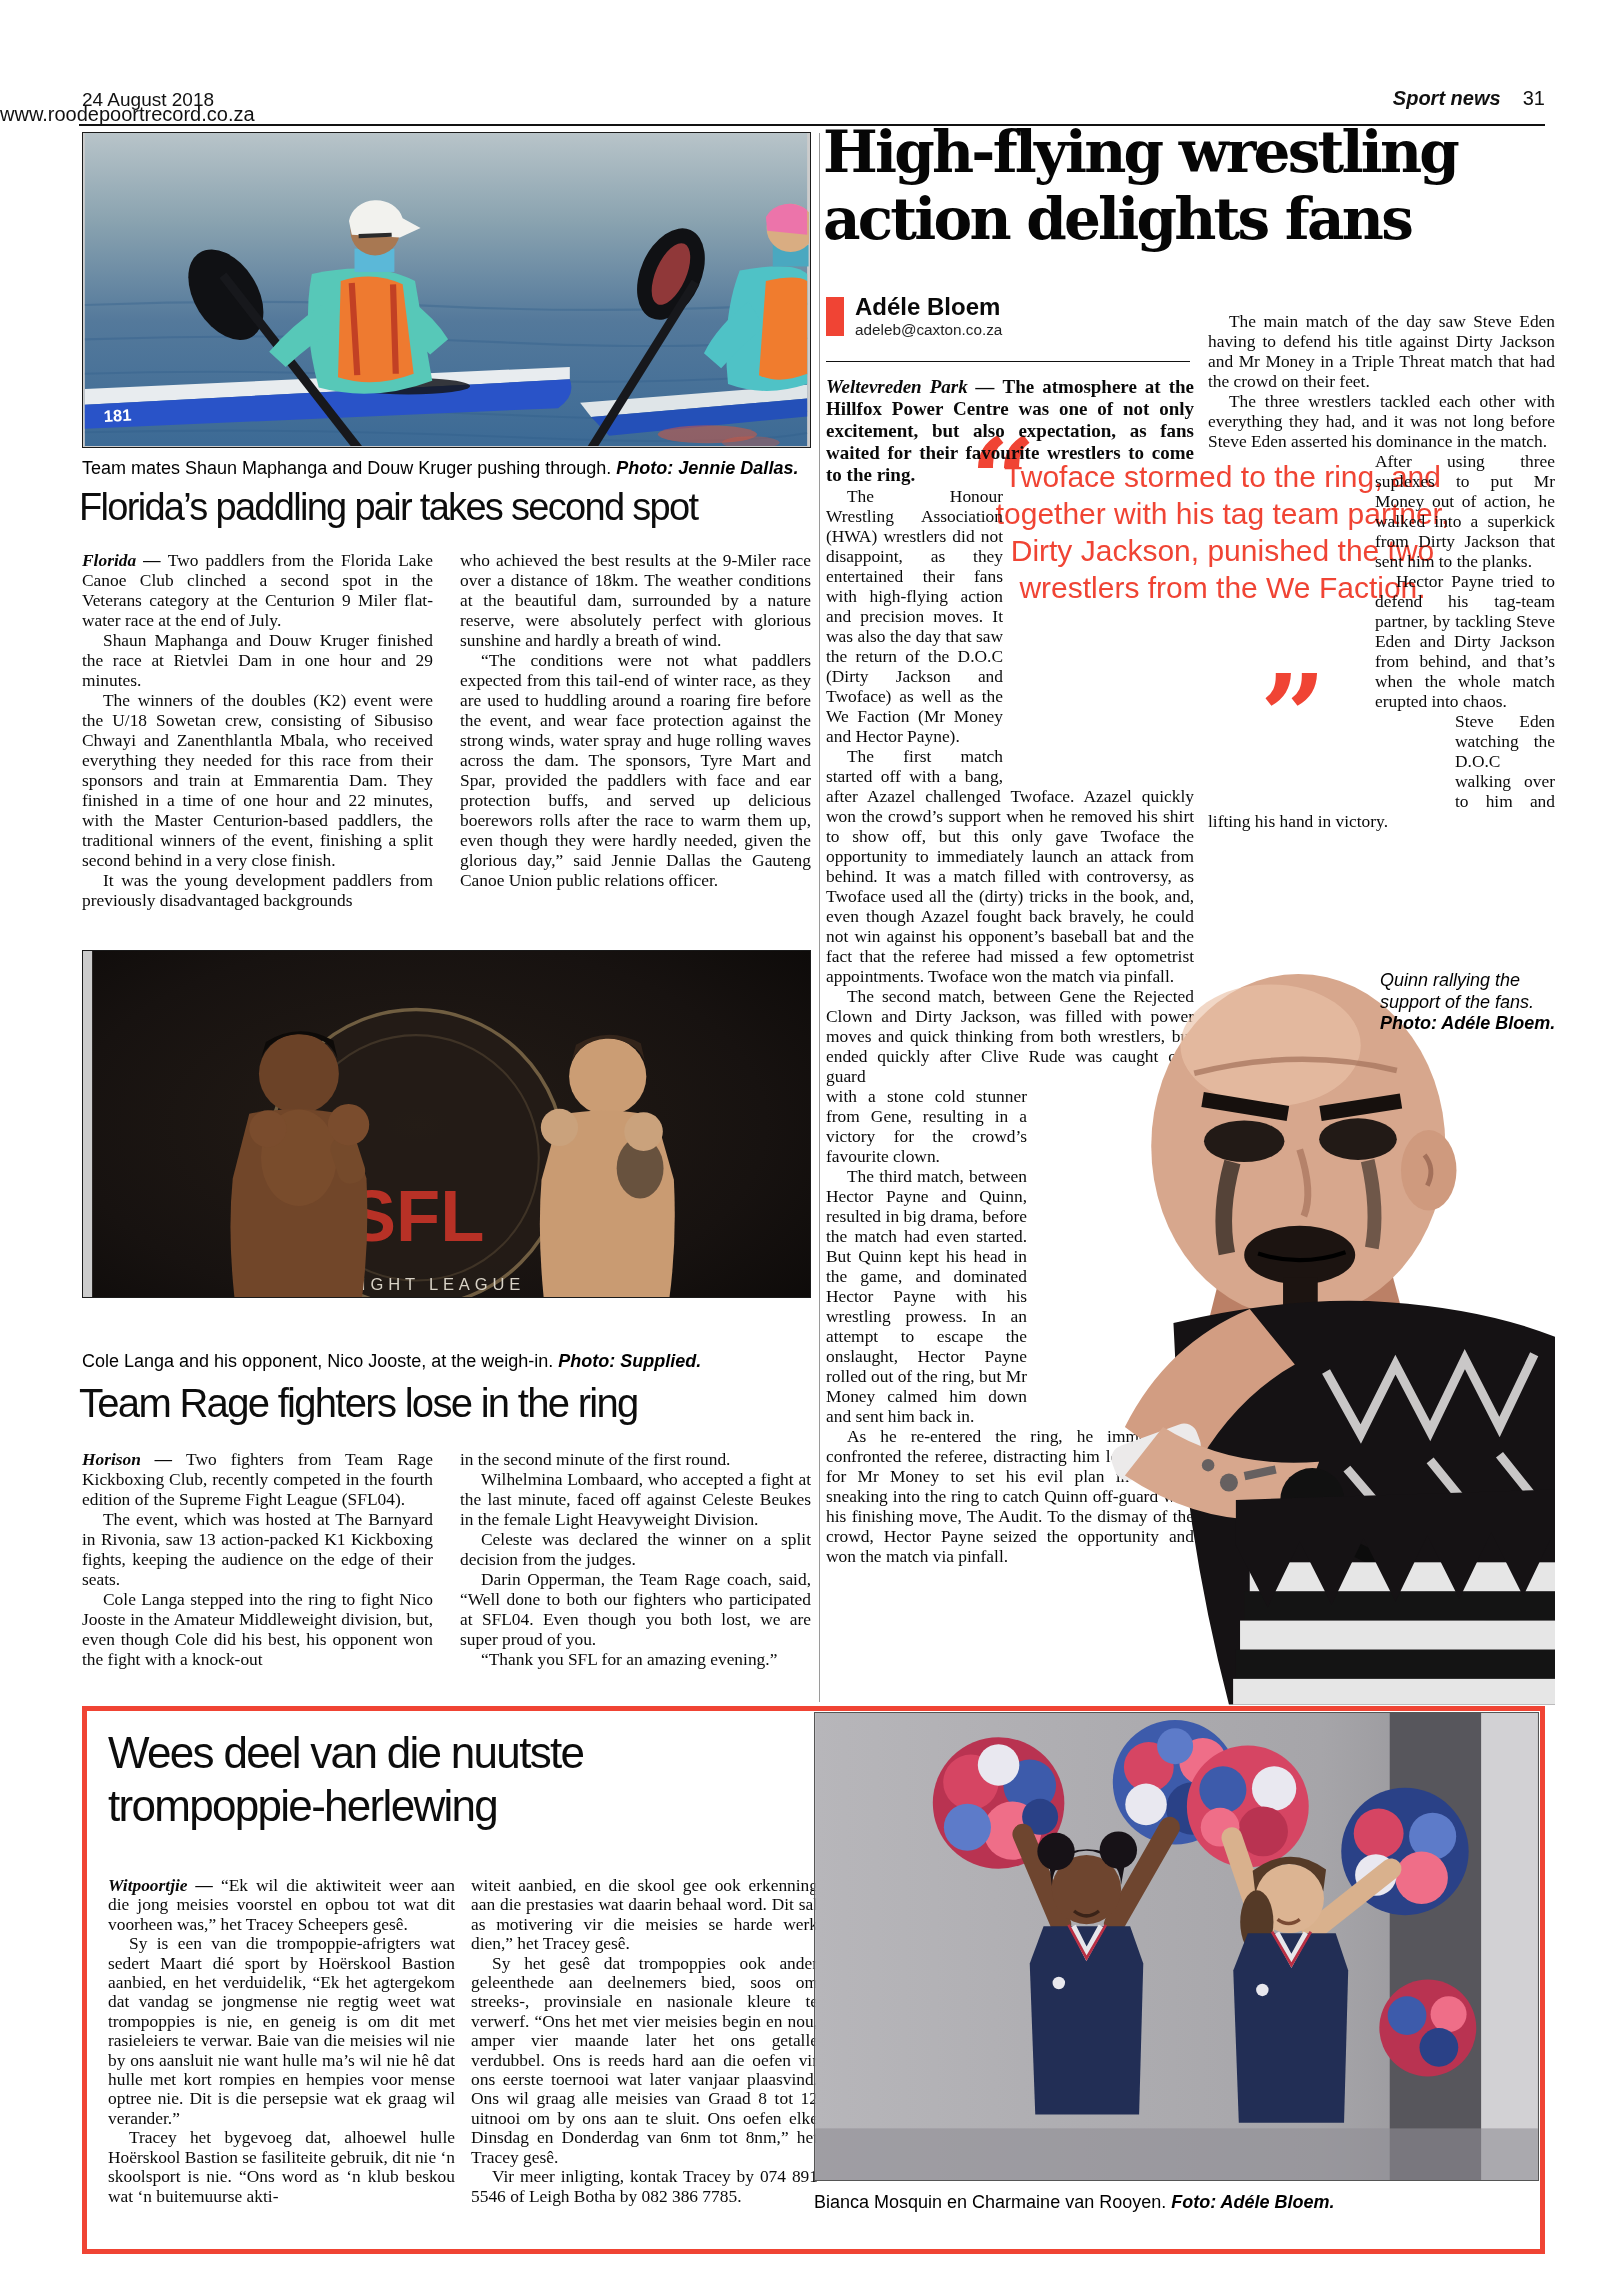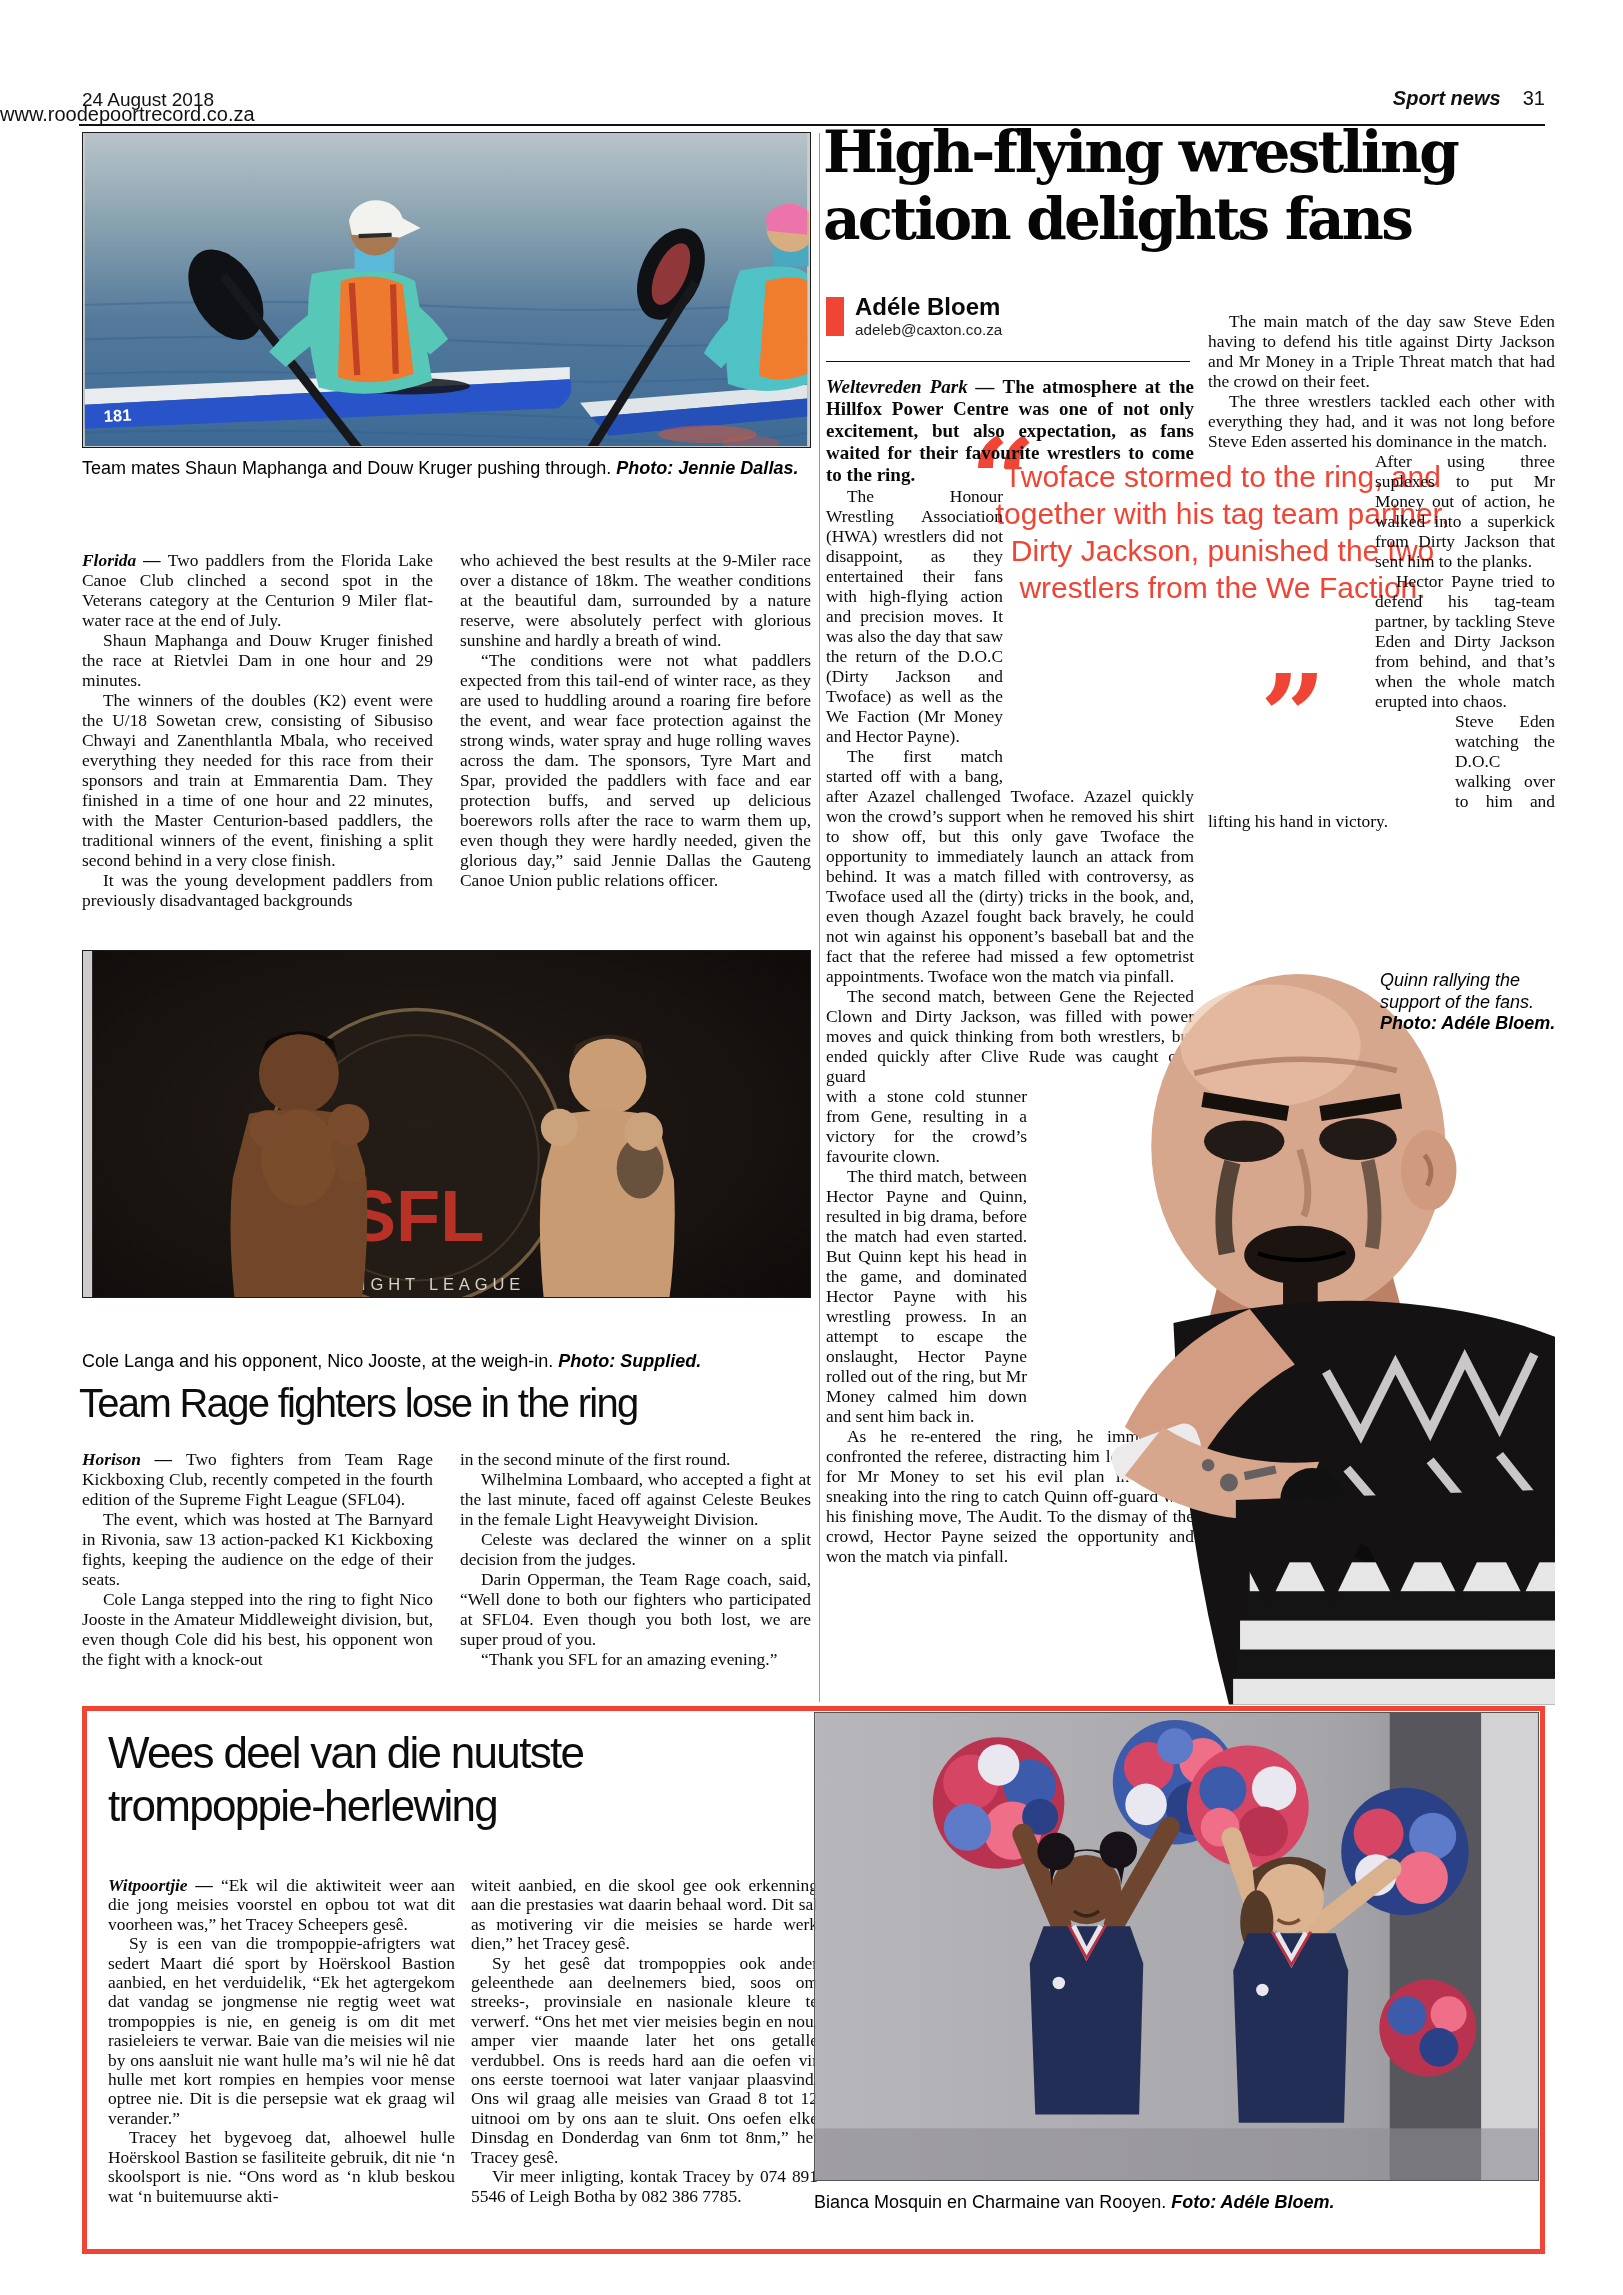--- a/index.html
+++ b/index.html
@@ -98,20 +98,21 @@
       </g>
       <ellipse cx="905" cy="438" rx="72" ry="13" fill="#e05538" opacity="0.5"></ellipse>
       <ellipse cx="968" cy="450" rx="42" ry="9" fill="#e05538" opacity="0.35"></ellipse>
     </svg>
   </div>
   <div class="abs caption" style="left:82px;top:458px;width:729px;">
     <span>Team mates Shaun Maphanga and Douw Kruger pushing through.</span>
     <span class="credit">Photo: Jennie Dallas.</span>
   </div>
 
+  <h1 class="abs h-sans" style="left:79px;top:486px;width:734px;font-size:38px;">Florida’s paddling pair takes second spot</h1>
   <div class="abs body-text" style="left:82px;top:550px;width:351px;">
     <p><span class="lede">Florida — </span><span>Two paddlers from the Florida Lake Canoe Club clinched a second spot in the Veterans category at the Centurion 9 Miler flat-water race at the end of July.</span></p>
     <p class="ind">Shaun Maphanga and Douw Kruger finished the race at Rietvlei Dam in one hour and 29 minutes.</p>
     <p class="ind">The winners of the doubles (K2) event were the U/18 Sowetan crew, consisting of Sibusiso Chwayi and Zanenthlantla Mbala, who received everything they needed for this race from their sponsors and train at Emmarentia Dam. They finished in a time of one hour and 22 minutes, with the Master Centurion-based paddlers, the traditional winners of the event, finishing a split second behind in a very close finish.</p>
     <p class="ind">It was the young development paddlers from previously disadvantaged backgrounds</p>
   </div>
   <div class="abs body-text" style="left:460px;top:550px;width:351px;">
     <p>who achieved the best results at the 9-Miler race over a distance of 18km. The weather conditions at the beautiful dam, surrounded by a nature reserve, were absolutely perfect with glorious sunshine and hardly a breath of wind.</p>
     <p class="ind">“The conditions were not what paddlers expected from this tail-end of winter race, as they are used to huddling around a roaring fire before the event, and wear face protection against the strong winds, water spray and huge rolling waves across the dam. The sponsors, Tyre Mart and Spar, provided the paddlers with face and ear protection buffs, and served up delicious boerewors rolls after the race to warm them up, even though they were hardly needed, given the glorious day,” said Jennie Dallas the Gauteng Canoe Union public relations officer.</p>
   </div>

